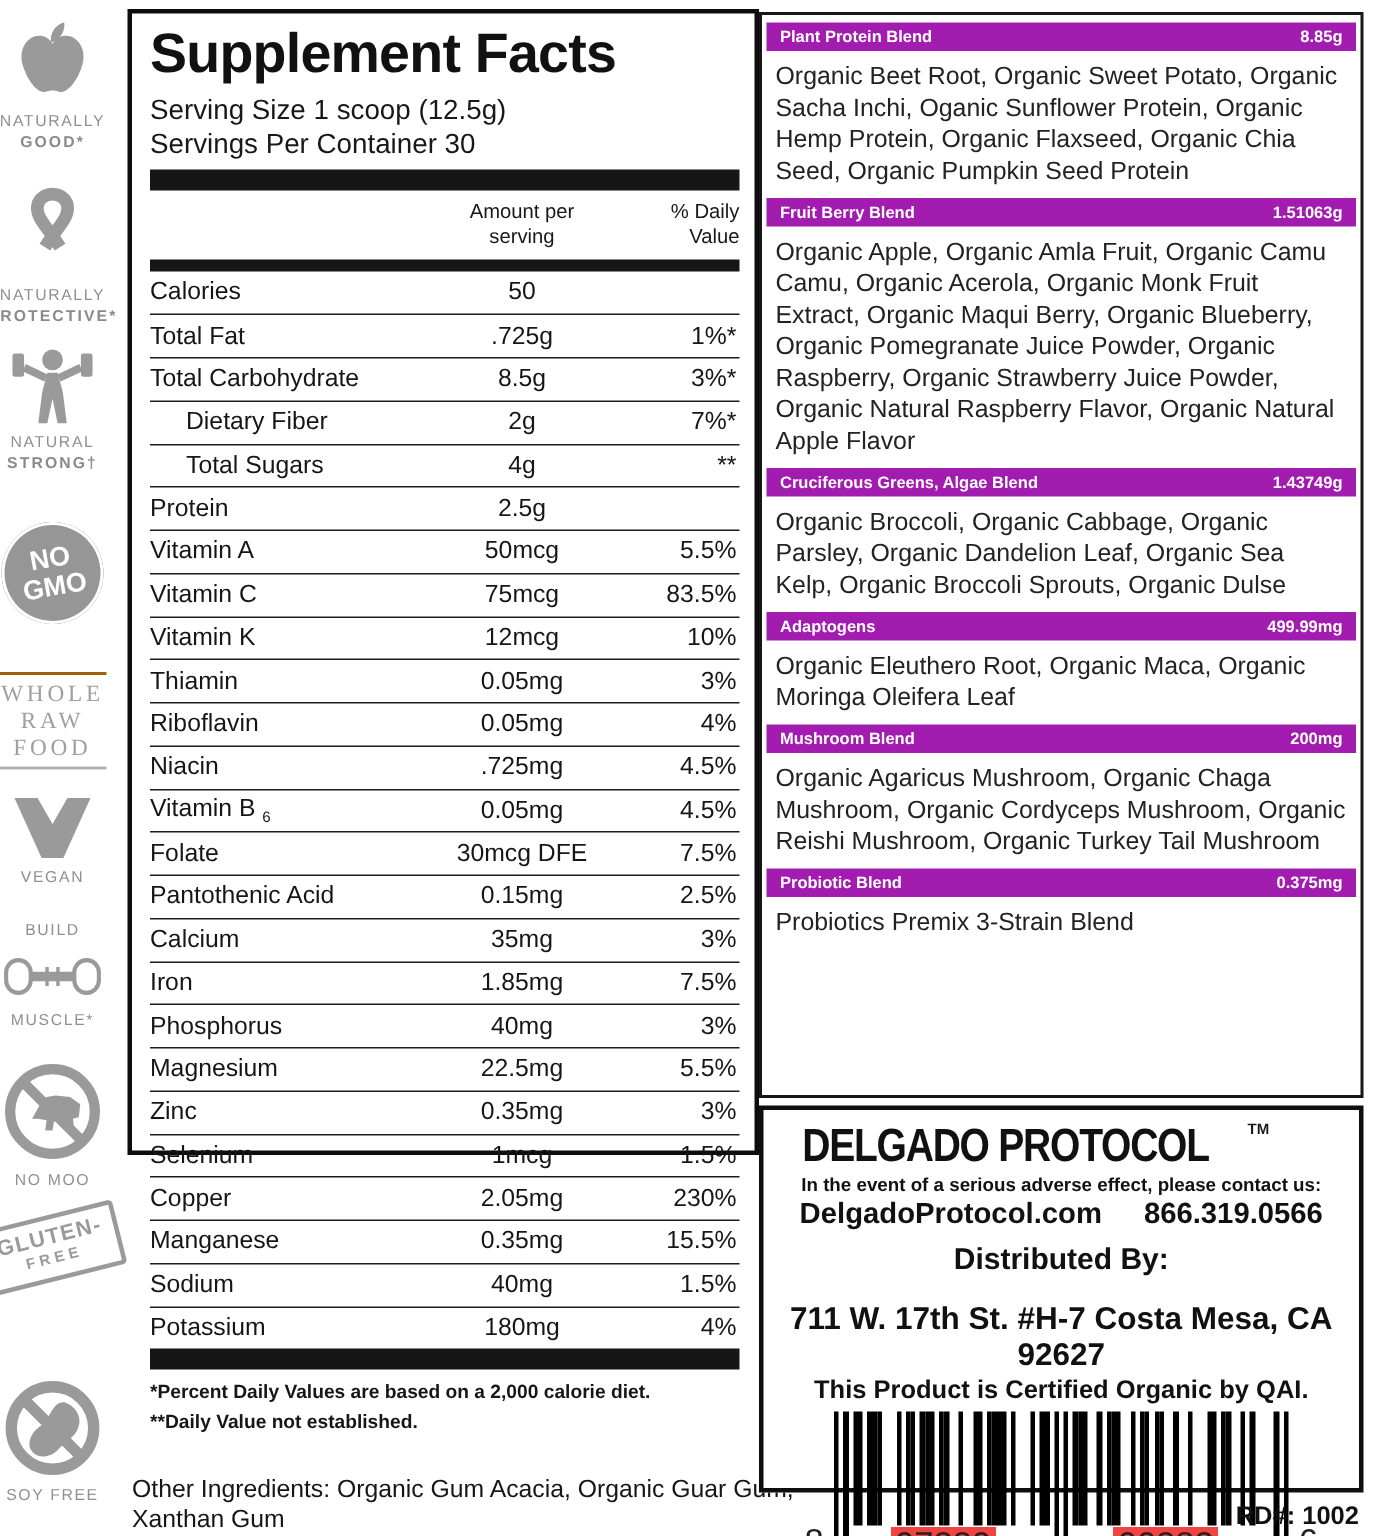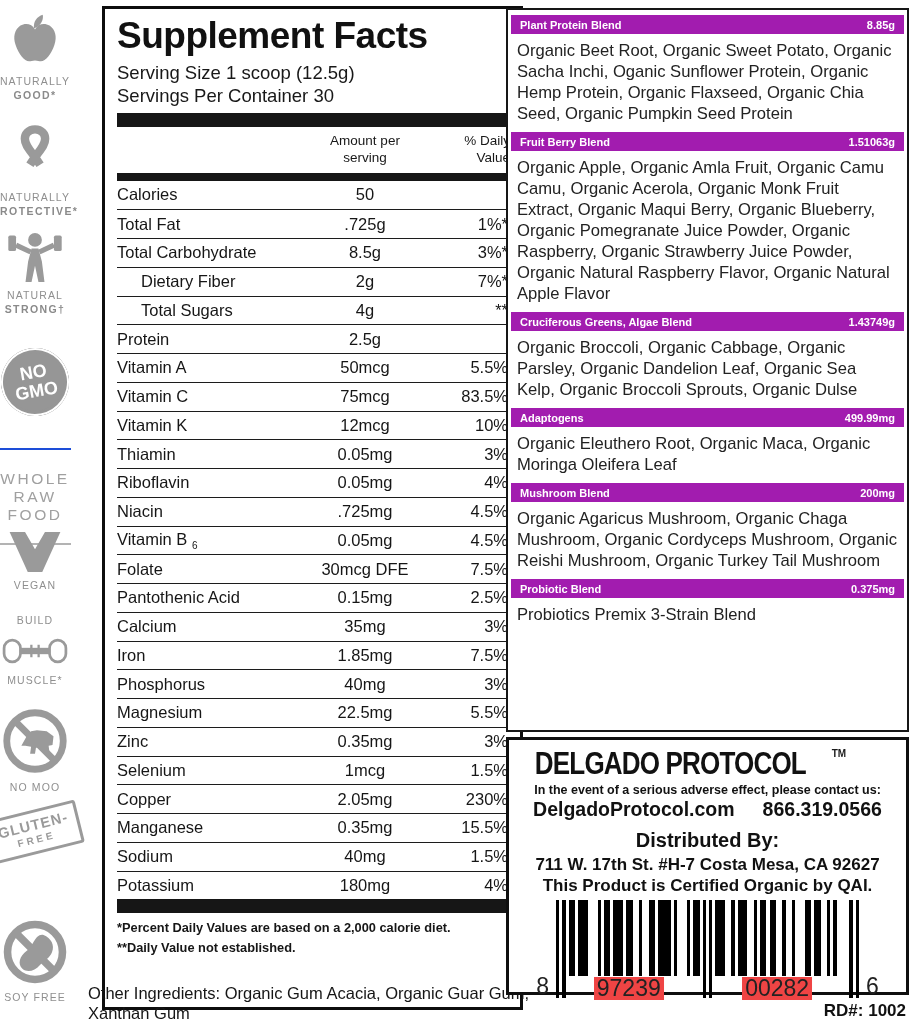--- a/index.html
+++ b/index.html
@@ -13,30 +13,30 @@
          align-items:center;text-align:center;gap:3px;}
   .b0{top:10px}.b1{top:118px}.b2{top:230px}.b3{top:348px}.b4{top:448px}
   .b5{top:528px}.b6{top:614px}.b7{top:704px}.b8{top:810px}.b9{top:916px}
   .gicon svg{display:block}
   .blabel{font-size:10.5px;letter-spacing:1.1px;color:#8f8f8f;line-height:1.3;font-weight:500;}
   .blabel .bold{font-weight:800;letter-spacing:1.4px;color:#8a8a8a;}
   .gmo-circle{width:68px;height:68px;border-radius:50%;background:#969696;color:#fff;
         font-weight:800;font-size:18px;line-height:1.05;display:flex;flex-direction:column;
         justify-content:center;align-items:center;transform:rotate(-10deg);
         box-shadow:inset 0 0 0 2px #fff, inset 0 0 0 5px #969696;}
-  .serif-box{font-family:Liberation Sans, sans-serif;color:#a0a0a0;font-size:15.5px;
-        letter-spacing:2.5px;line-height:1.15;border-top:2px solid #1d4ed8;
-        border-bottom:2px solid #b3b3b3;padding:20px 0;width:72px;}
+  .serif-box{font-family:Liberation Serif, serif;color:#a0a0a0;font-size:15.5px;
+        letter-spacing:2.5px;line-height:1.15;border-top:2px solid #a16207;
+        border-bottom:2px solid #b3b3b3;padding:4px 0;width:72px;}
   .gf-banner{transform:rotate(-14deg);border:3px solid #9a9a9a;border-radius:3px;
         padding:5px 8px 6px;color:#9a9a9a;font-weight:800;font-size:14.5px;
         letter-spacing:1px;line-height:1.1;background:#fff;}
   .gf-banner div:nth-child(2){font-size:10px;letter-spacing:3px;}
 
   
-  .facts{position:absolute;left:102px;top:6px;width:421px;height:1004px;
+  .facts{position:absolute;left:85px;top:6px;width:421px;height:764px;
          border:3px solid #0d0d0d;background:#fff;padding:4px 10px 0 12px;}
   .facts h1{font-size:37px;font-weight:800;margin:2px 0 5px;letter-spacing:-0.5px;color:#111;}
   .serv{font-size:18.5px;line-height:1.23;color:#181818;}
   .bar{background:#161616;height:14px;margin-top:5px;}
   .bar.med{height:8px;margin-top:2px;}
   .bar.btm{margin-top:0;}
   .colhead{display:grid;grid-template-columns:1fr 130px 80px;font-size:13.5px;
            line-height:1.3;padding:5px 0 4px;color:#181818;}
   .ch-amt{text-align:center;}
   .ch-dv{text-align:right;}
@@ -65,21 +65,21 @@
   .dist{position:absolute;left:506px;top:737px;width:403px;height:258px;
         border:3px solid #0f0f0f;background:#fff;text-align:center;padding-top:6px;}
   .brandrow{display:flex;justify-content:flex-start;align-items:flex-start;}
   .brand{font-size:31px;font-weight:700;letter-spacing:-1px;transform:scaleX(.84);
          display:inline-block;color:#111;}
   .tm{font-size:10px;font-weight:700;margin-top:2px;}
   .adverse{font-size:12.5px;font-weight:700;margin-top:1px;color:#111;}
   .contact{display:flex;justify-content:center;gap:28px;font-size:19.5px;font-weight:700;
            margin-top:1px;color:#111;}
   .distby{font-size:20px;font-weight:800;margin-top:8px;color:#111;}
-  .addr{font-size:17px;font-weight:700;margin-top:3px;color:#111;}
+  .addr{font-size:21px;font-weight:700;margin-top:16px;color:#111;}
   .cert{font-size:17px;font-weight:700;margin-top:1px;color:#111;}
   .bc{margin-top:4px;display:flex;align-items:flex-end;justify-content:center;gap:7px;}
   .bc .d{font-size:23px;color:#222;line-height:1;}
   #bars{position:relative;display:flex;align-items:flex-start;height:98px;}
   #bars i{display:block;width:3.2px;height:76px;}
   #bars i.bk{background:#000;}
   #bars i.wt{background:transparent;}
   #bars i.tall{height:98px;}
   .g{position:absolute;bottom:-2px;font-size:23px;color:#222;background:#ef4444;
      padding:0 3px;line-height:1;}

